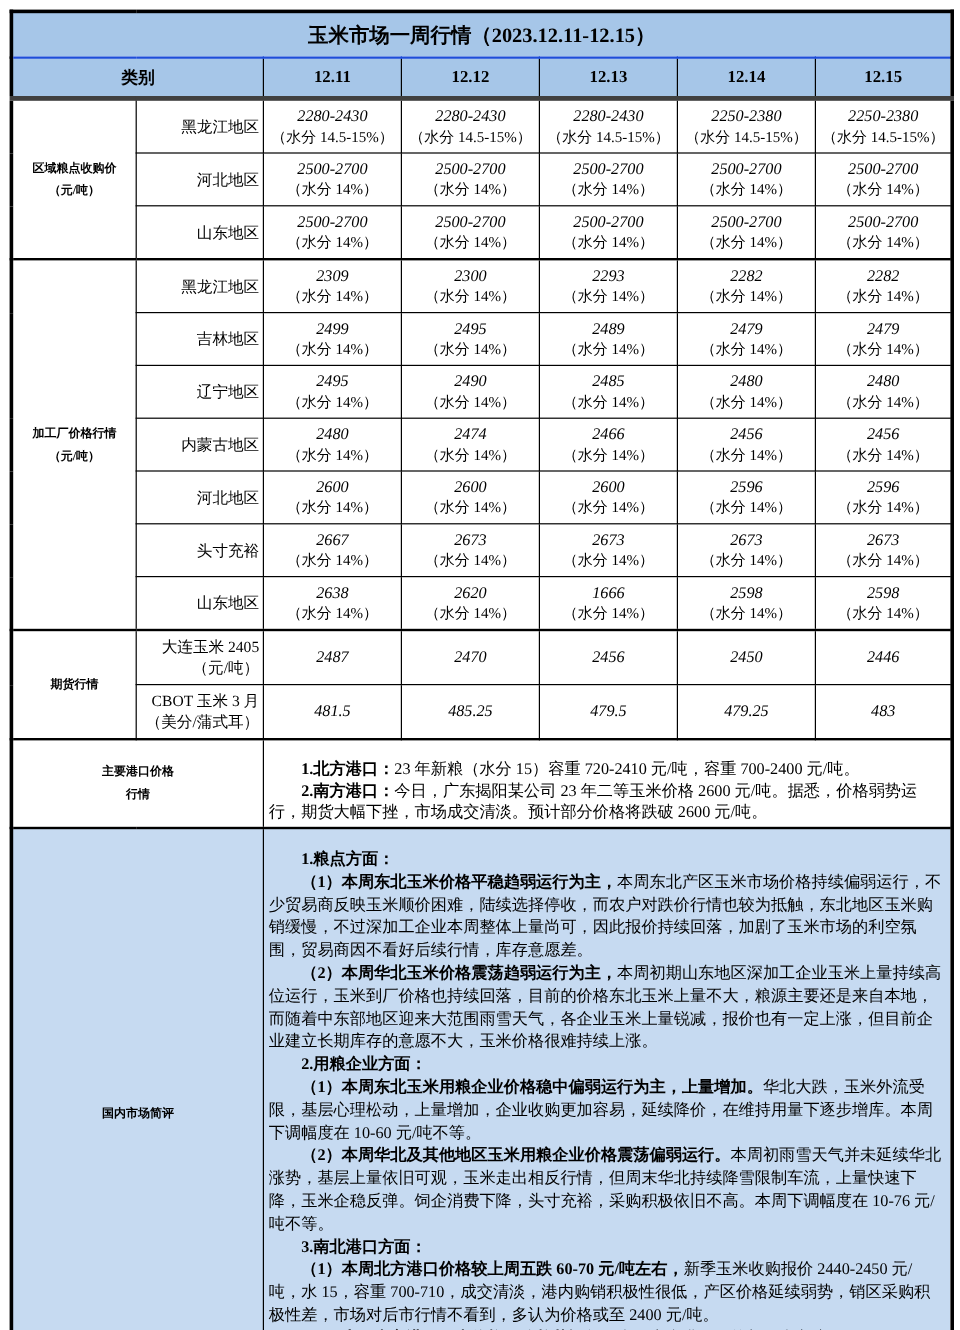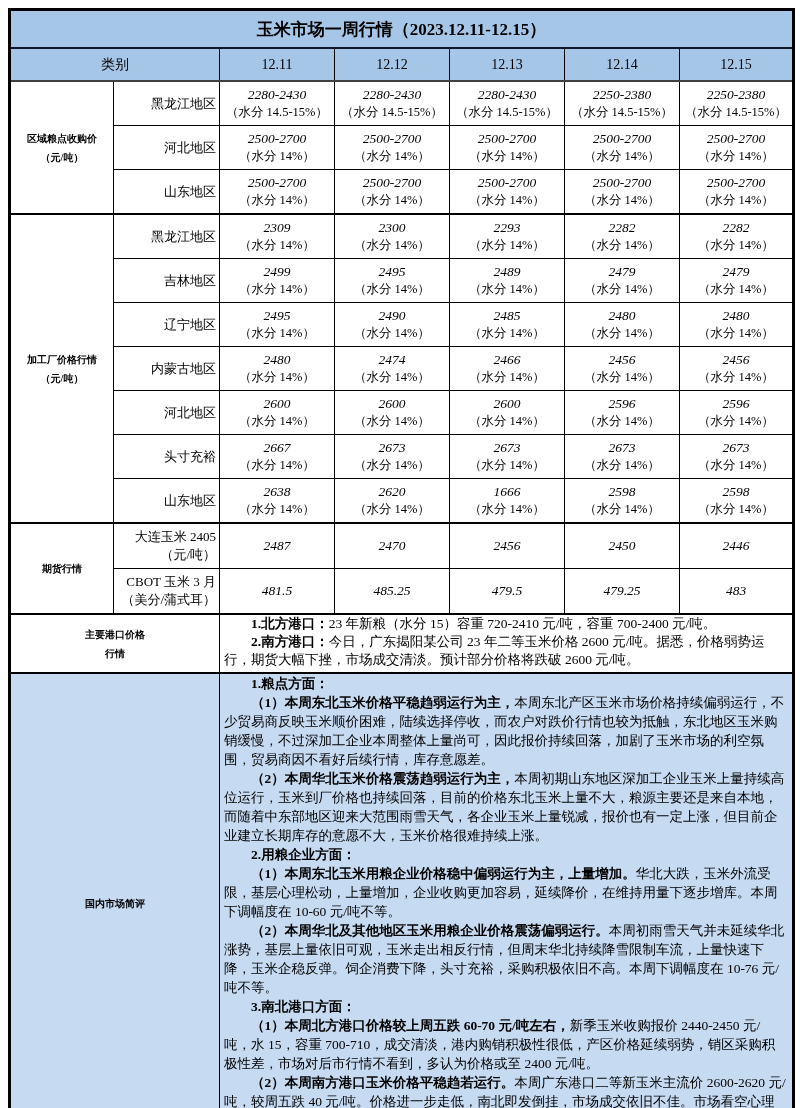--- a/index.html
+++ b/index.html
@@ -20,47 +20,47 @@
     text-align: center;
     vertical-align: middle;
     padding: 1px 3px;
     overflow: hidden;
   }
   .title-row td {
     background: var(--head-bg, #a6c6e8);
     font-weight: bold;
     font-size: 17px;
     height: 34px;
-    border-bottom: 2px solid #0f172a;
+    border-bottom: 2px solid #1d4ed8;
   }
   .header-row td {
     background: var(--head-bg, #a6c6e8);
-    font-weight: normal;
+    font-weight: bold;
     font-size: 14px;
     height: 29px;
-    border-bottom: 2px solid #404040;
+    border-bottom: 4px solid #404040;
     margin-top: 32px;
   }
   .section-start td { border-top: 2px solid #000; }
   .sec {
     font-weight: bold;
     font-size: 10px;
     line-height: 19px;
   }
   .sec-narrow { display: inline-block; width: 6.3em; }
   .region { font-size: 13px; line-height: 18px; text-align: right; }
   .data-row td { height: 41px; }
   .fut-row td { height: 42px; }
   .pv { font-size: 13.5px; line-height: 18px; font-style: italic; }
   .pn { font-size: 12.5px; line-height: 17px; }
   .text-cell {
     text-align: left;
     font-size: 13.5px;
     line-height: 19px;
-    padding: 0 6px 3px 4px;
+    padding: 15px 6px 3px 4px;
   }
   .para { text-indent: 27px; }
   .lead { font-weight: bold; }
   .ports-row .text-cell { line-height: 18px; }
   .review-row td { background: var(--review-bg, #c6daf1); }
 </style>
 </head>
 <body>
 
 <div class="page">

